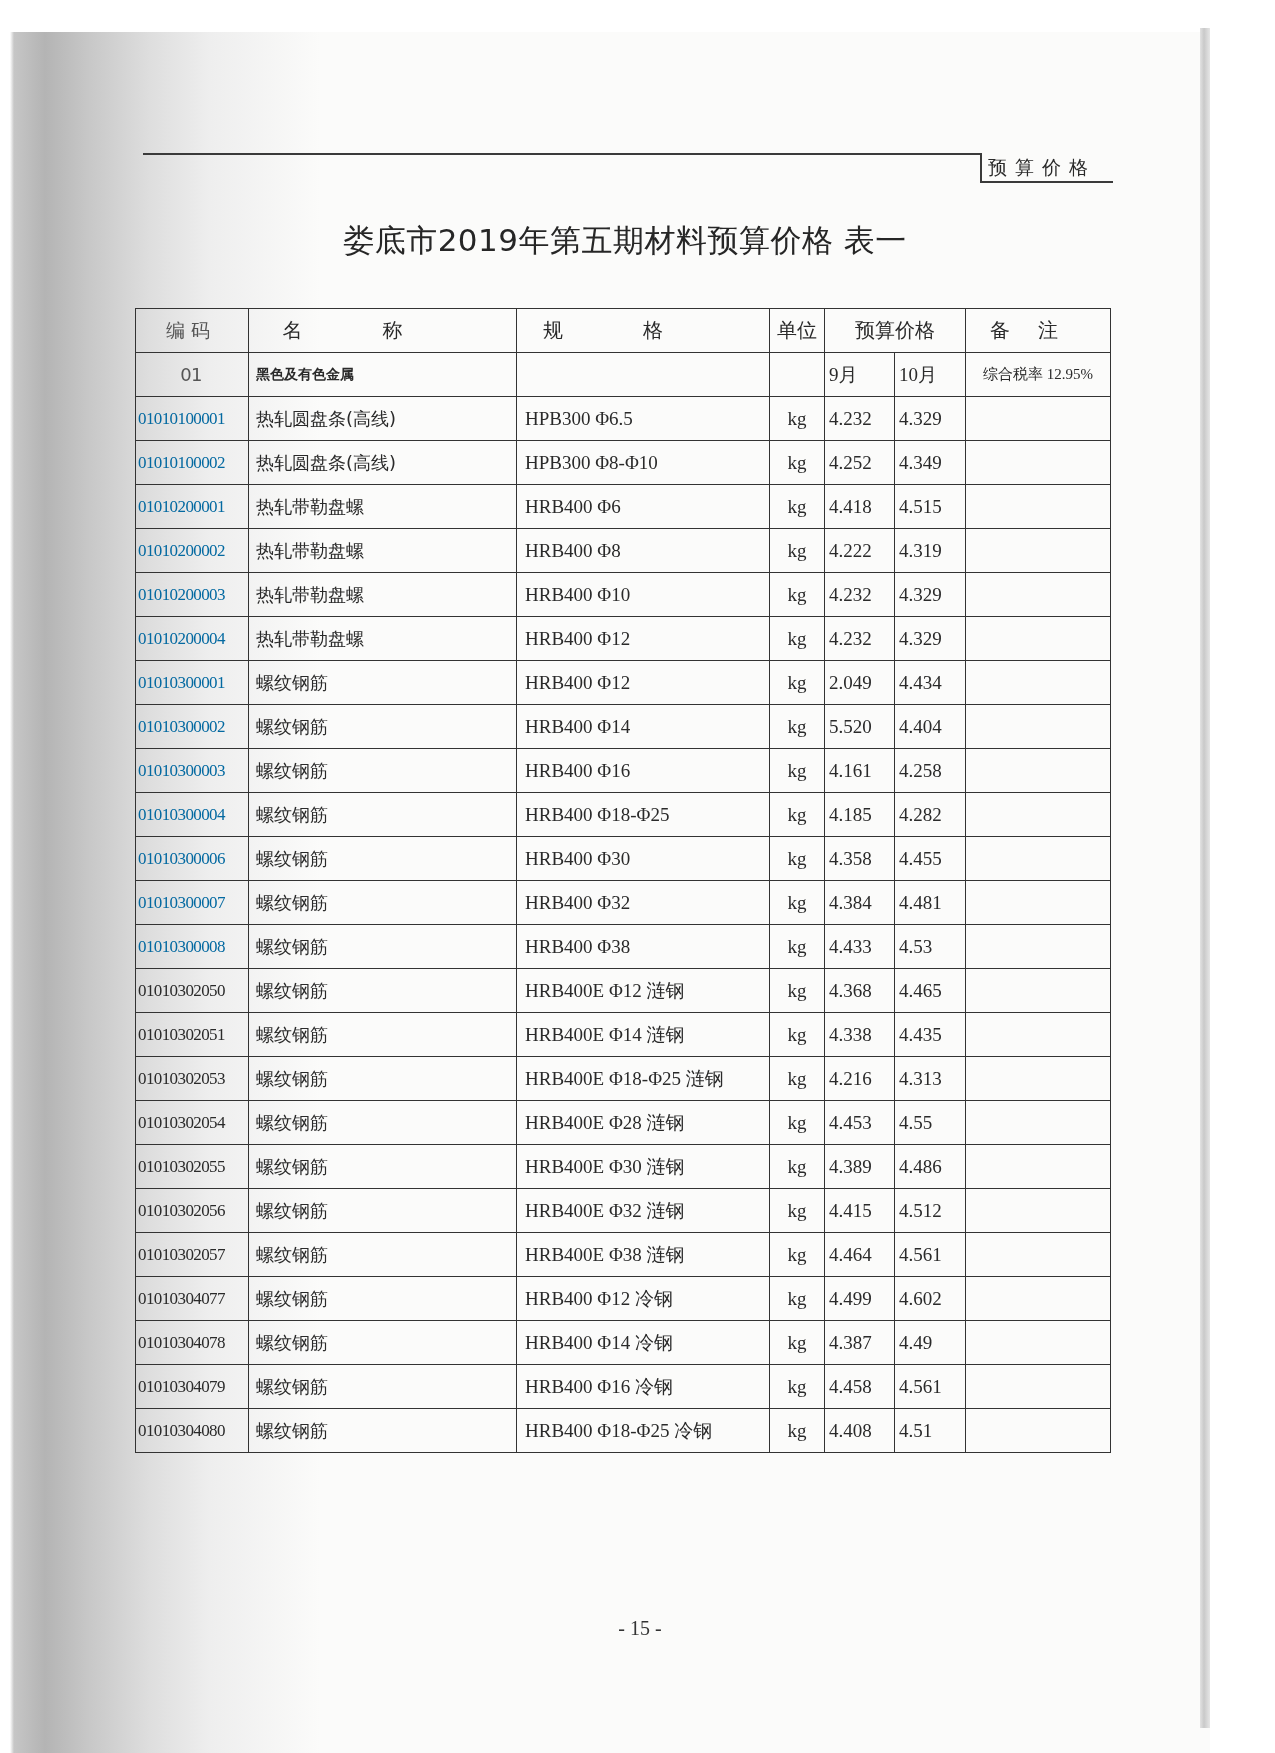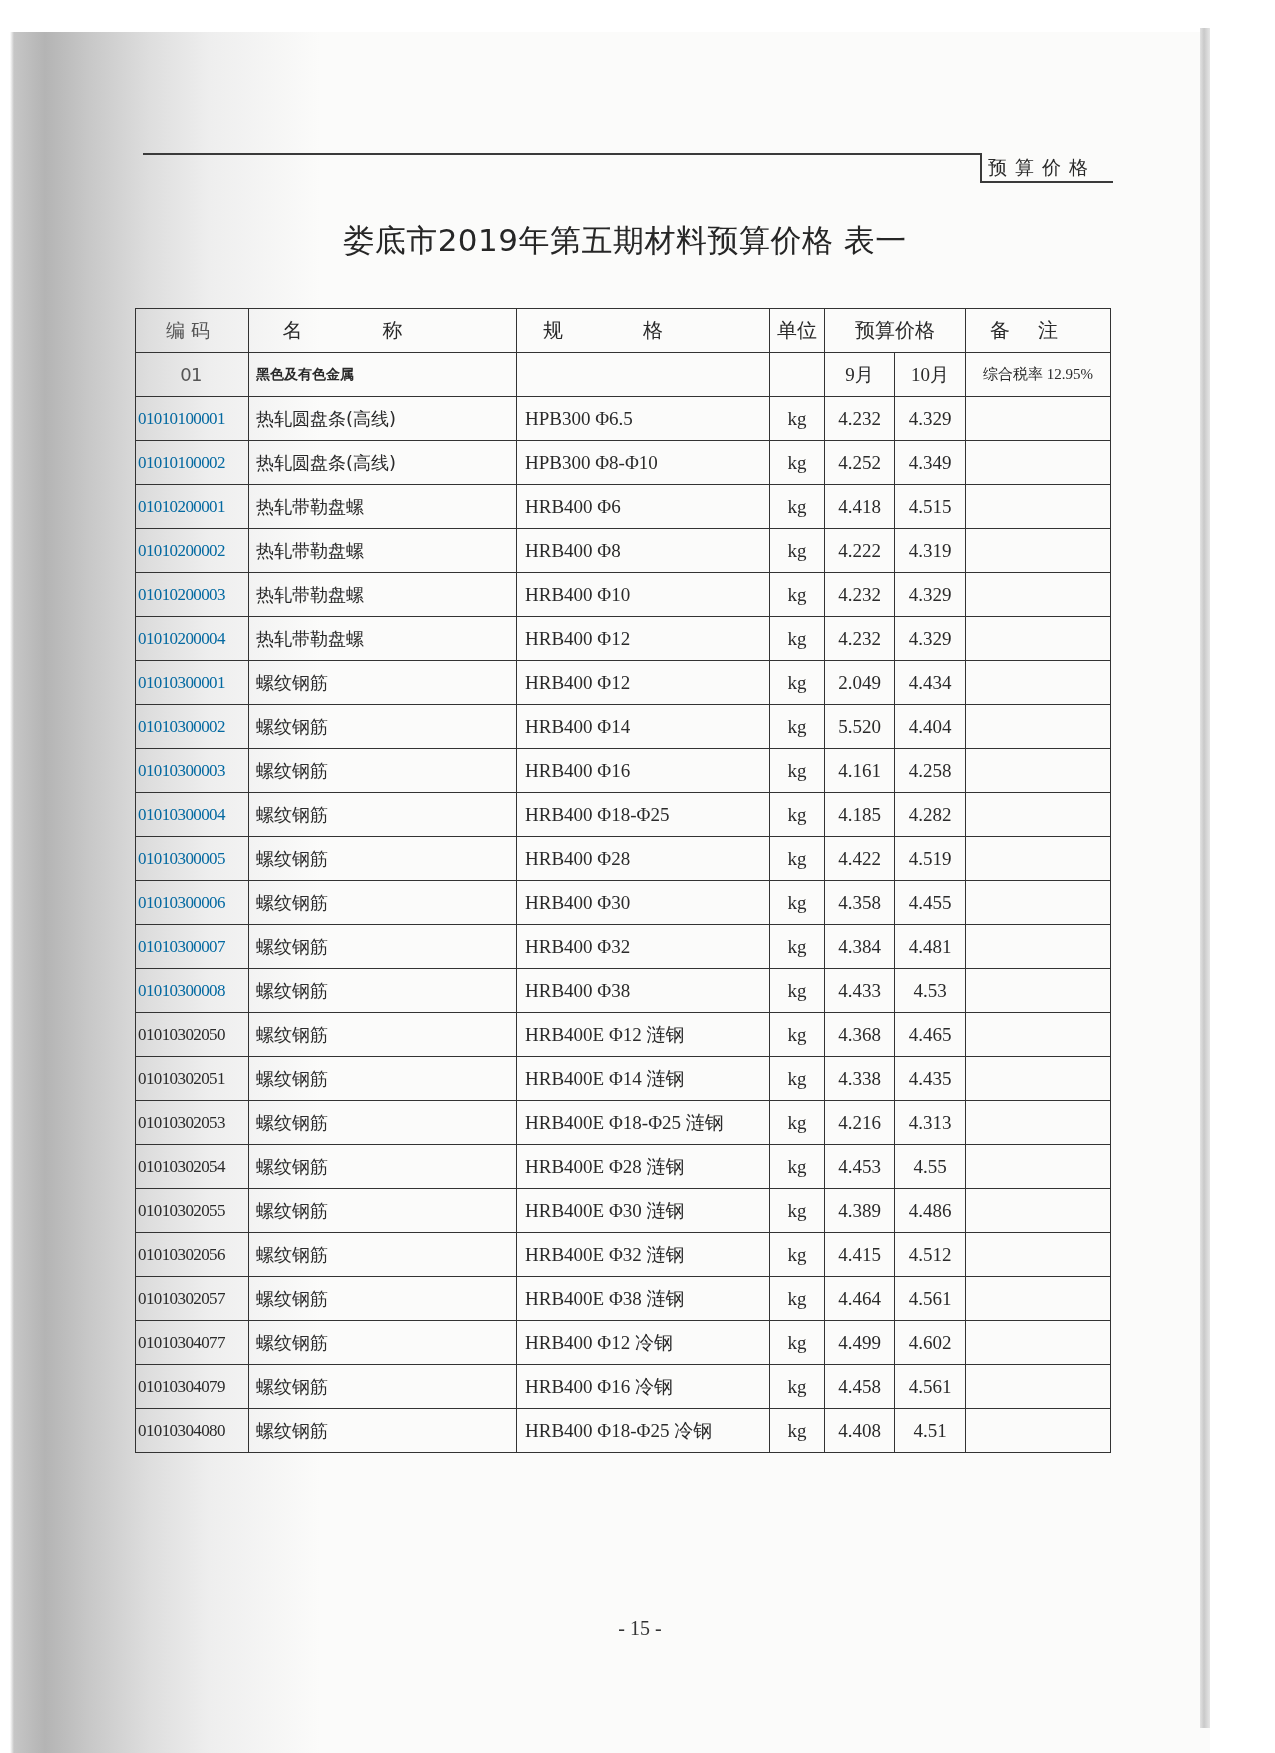--- a/index.html
+++ b/index.html
@@ -55,21 +55,21 @@
       height: 43px; padding: 0 4px;
       white-space: nowrap; overflow: hidden;
       vertical-align: middle;
     }
     .hdr td { height: 42px; text-align: center; font-size: 20px; }
     .hdr .c-code, .cat .c-code { color: #555; }
     .c-code { font-size: 17px; letter-spacing: -0.6px; text-align: left; padding-left: 2px !important; }
     .c-name { font-family: "DejaVu Sans", sans-serif; font-size: 18px; padding-left: 7px !important; }
     .c-spec { padding-left: 8px !important; }
     .c-unit { text-align: center; }
-    .c-sep, .c-oct { text-align: center; }
+    .c-sep, .c-oct { text-align: left; }
     .c-note { font-size: 15px; text-align: center; }
     .cat td { height: 42px; }
     .cat .c-code { text-align: center; font-family: "DejaVu Sans", sans-serif; font-size: 18px; }
     .cat .c-name { font-family: "DejaVu Sans", sans-serif; font-weight: bold; font-size: 14px; }
     .cat .c-sep, .cat .c-oct { font-size: 19px; }
     .hdr .spaced2 { letter-spacing: 80px; }
     .hdr .spaced3 { letter-spacing: 28px; }
     .code-faded { color: #0369a1; }
     .page-number {
       position: absolute; left: 560px; top: 1617px; width: 160px; text-align: center;
@@ -203,29 +203,20 @@
       <tr>
         <td class="c-code code-faded">01010300004</td>
         <td class="c-name">螺纹钢筋</td>
         <td class="c-spec">HRB400 Φ18-Φ25</td>
         <td class="c-unit">kg</td>
         <td class="c-sep">4.185</td>
         <td class="c-oct">4.282</td>
         <td class="c-note"></td>
       </tr>
       <tr>
-        <td class="c-code code-faded">01010300005</td>
-        <td class="c-name">螺纹钢筋</td>
-        <td class="c-spec">HRB400 Φ28</td>
-        <td class="c-unit">kg</td>
-        <td class="c-sep">4.422</td>
-        <td class="c-oct">4.519</td>
-        <td class="c-note"></td>
-      </tr>
-      <tr>
         <td class="c-code code-faded">01010300006</td>
         <td class="c-name">螺纹钢筋</td>
         <td class="c-spec">HRB400 Φ30</td>
         <td class="c-unit">kg</td>
         <td class="c-sep">4.358</td>
         <td class="c-oct">4.455</td>
         <td class="c-note"></td>
       </tr>
       <tr>
         <td class="c-code code-faded">01010300007</td>
@@ -311,20 +302,29 @@
       <tr>
         <td class="c-code">01010304077</td>
         <td class="c-name">螺纹钢筋</td>
         <td class="c-spec">HRB400 Φ12 冷钢</td>
         <td class="c-unit">kg</td>
         <td class="c-sep">4.499</td>
         <td class="c-oct">4.602</td>
         <td class="c-note"></td>
       </tr>
       <tr>
+        <td class="c-code">01010304078</td>
+        <td class="c-name">螺纹钢筋</td>
+        <td class="c-spec">HRB400 Φ14 冷钢</td>
+        <td class="c-unit">kg</td>
+        <td class="c-sep">4.387</td>
+        <td class="c-oct">4.49</td>
+        <td class="c-note"></td>
+      </tr>
+      <tr>
         <td class="c-code">01010304079</td>
         <td class="c-name">螺纹钢筋</td>
         <td class="c-spec">HRB400 Φ16 冷钢</td>
         <td class="c-unit">kg</td>
         <td class="c-sep">4.458</td>
         <td class="c-oct">4.561</td>
         <td class="c-note"></td>
       </tr>
       <tr>
         <td class="c-code">01010304080</td>

